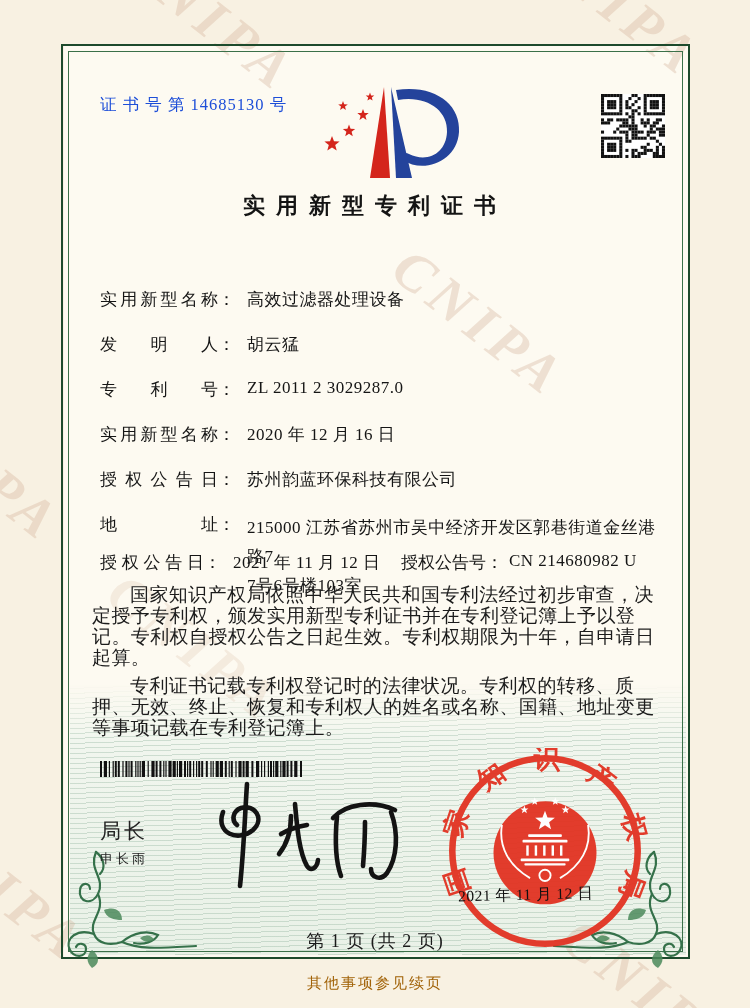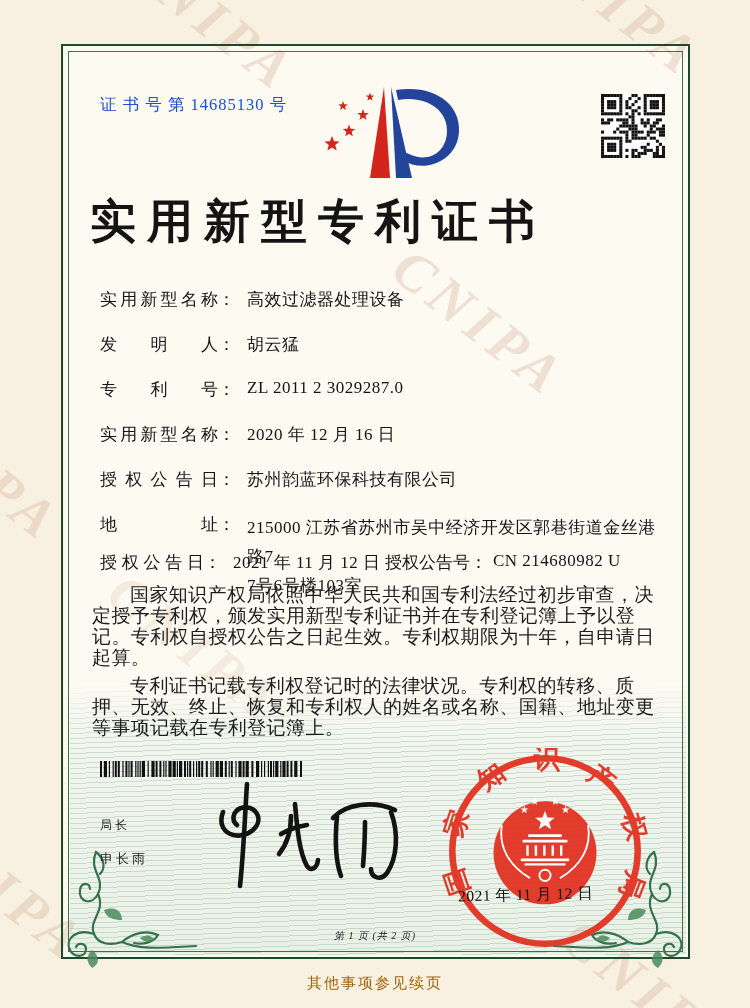--- a/index.html
+++ b/index.html
@@ -31,60 +31,60 @@
     letter-spacing:7px; color:rgba(205,166,138,.30);
     transform:rotate(38deg); transform-origin:left top;
     white-space:nowrap; z-index:1;
   }
 
   
   .cert-no { left:100px; top:94px; font-size:16.5px; color:#1d4ed8; letter-spacing:1px; z-index:3; }
   .logo { left:318px; top:84px; width:152px; height:100px; z-index:3; }
   .qr { left:601px; top:94px; width:64px; height:64px; z-index:3; background:#fff; }
   .title {
-    left:90px; top:191px; width:570px; 
-    font-size:46px; font-weight:bold; letter-spacing:11px; color:#141414; z-index:3;
+    left:90px; top:191px; width:570px; text-align:center;
+    font-size:22px; font-weight:bold; letter-spacing:11px; color:#141414; z-index:3;
   }
 
   
   .fields { left:100px; top:288px; width:562px; z-index:3; font-size:17px; color:#151515; }
   .frow { position:absolute; left:0; white-space:nowrap; }
   .flabel { display:inline-block; width:118px; text-align:justify; text-align-last:justify; vertical-align:top; }
   .colon { display:inline-block; vertical-align:top; }
   .fvalue { display:inline-block; margin-left:12px; vertical-align:top; letter-spacing:.5px; }
   .addr-val { white-space:normal; width:420px; line-height:29px; }
   .grant-row { position:absolute; left:0; top:263px; white-space:nowrap; }
-  .grant-no-group { position:absolute; left:285px; top:0; }
+  .grant-no-group { position:absolute; left:301px; top:0; }
   .grant-row .flabel { width:104px; }
 
   
   .body-text {
     left:92px; top:584px; width:572px; z-index:3;
     font-size:19px; line-height:21px; color:#1c1c1c; letter-spacing:.4px;
   }
   .body-text p { text-indent:2em; margin-bottom:7px; }
 
   
   .barcode { left:100px; top:761px; width:205px; height:16px; z-index:3; }
 
   
-  .sig-title { left:100px; top:817px; font-family:"Liberation Sans","DejaVu Sans",sans-serif; font-size:12px; letter-spacing:3px; color:#222; z-index:3; }
+  .sig-title { left:100px; top:817px; font-family:"Liberation Sans","DejaVu Sans",sans-serif; font-size:21px; letter-spacing:3px; color:#222; z-index:3; }
   .sig-name  { left:100px; top:850px; font-family:"Liberation Sans","DejaVu Sans",sans-serif; font-size:13px; letter-spacing:3px; color:#222; z-index:3; }
   .sig-hand { left:195px; top:778px; width:215px; height:115px; z-index:3; }
 
   
   .seal { left:442px; top:748px; width:206px; height:206px; z-index:3; opacity:.95; }
   .seal-date {
     left:458px; top:884px; width:192px; z-index:4;
     font-size:15.5px; color:#101010; letter-spacing:.5px; white-space:nowrap;
     transform:rotate(-1.5deg);
   }
 
   
-  .page-info { left:90px; top:929px; width:570px; text-align:center; font-size:10px; color:#1a1a1a; z-index:3; letter-spacing:1px;font-style:italic; }
+  .page-info { left:90px; top:929px; width:570px; text-align:center; font-size:18px; color:#1a1a1a; z-index:3; letter-spacing:1px; }
   .cont-note { left:90px; top:974px; width:570px; text-align:center; font-size:15px; color:#a16207; z-index:3; letter-spacing:2px; }
 
   
   .orn { width:150px; height:122px; z-index:2; }
   .orn-left  { left:48px; top:850px; }
   .orn-right { left:552px; top:850px; transform:scaleX(-1); }
 </style>
 </head>
 <body>
 

